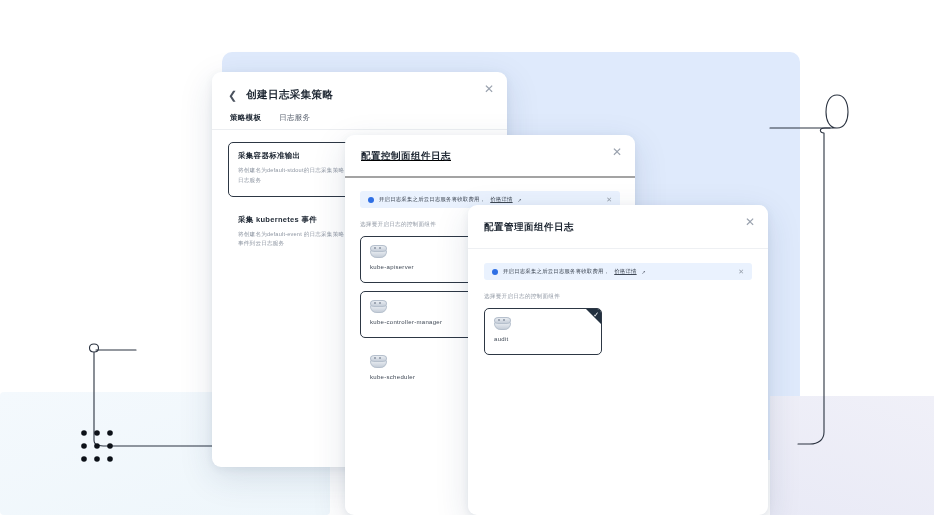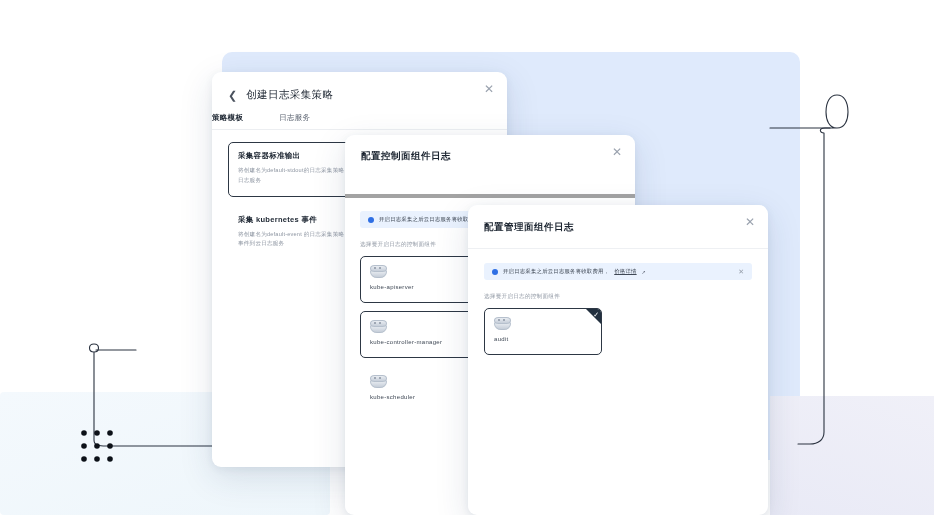--- a/index.html
+++ b/index.html
@@ -36,37 +36,37 @@
   .dlg-close {
     position:absolute; right:11px; top:10px; width:14px; height:14px;
     color:#9aa2ae; font-size:12px; line-height:14px; text-align:center;
     cursor:pointer; user-select:none;
   }
 
   
   #dlg-create { left:212px; top:72px; width:295px; height:395px; }
   .d1-head { padding:16px 18px 0 16px; display:flex; align-items:center; gap:9px; }
   .back-arrow { color:#4a525e; font-size:11px; line-height:1; cursor:pointer; }
-  .d1-title { font-size:10.5px; font-weight:400; color:#1b2430; letter-spacing:.4px; }
-  .d1-tabs { display:flex; gap:36px; padding:11px 16px 0 0; position:relative; }
+  .d1-title { font-size:10.5px; font-weight:700; color:#1b2430; letter-spacing:.4px; }
+  .d1-tabs { display:flex; gap:18px; padding:11px 16px 0 18px; position:relative; }
   .d1-tab { font-size:7.5px; color:#5a6270; letter-spacing:.3px; padding-bottom:6px; cursor:pointer; }
   .d1-tab.active { color:#1b2430; font-weight:700; border-bottom:1.6px solid #27313f; }
   .d1-tabline { position:absolute; left:0; right:0; bottom:0; height:1px; background:#eceef1; }
   .d1-body { padding:12px 16px 0 16px; }
   .tpl-card {
     border:1px solid #e3e6ea; border-radius:5px; padding:8px 9px 10px 9px;
     margin-bottom:9px; background:#fff;
   }
   .tpl-card.selected { border:1.3px solid #2d3744; }
   .tpl-card-title { font-size:7.5px; font-weight:700; color:#1b2430; letter-spacing:.3px; margin-bottom:5px; }
   .tpl-card-desc { font-size:5.6px; color:#8d95a1; line-height:1.75; letter-spacing:.2px; }
 
   
   #dlg-control { left:345px; top:135px; width:290px; height:380px; }
-  .d2-head { padding:15px 16px 31px 16px; border-bottom:4px solid #a3a3a3; }
+  .d2-head { padding:15px 16px 13px 16px; border-bottom:2px solid #a3a3a3;text-decoration:underline; }
   .d2-title { font-size:9.5px; font-weight:700; color:#1b2430; letter-spacing:.5px; }
   .d2-body { padding:13px 15px 0 15px; }
 
   .alert {
     display:flex; align-items:center; gap:5px;
     background:#eaf2fe; border-radius:3px;
     padding:5px 8px; position:relative;
   }
   .alert-dot { width:6px; height:6px; border-radius:50%; background:#2f6fe4; flex:0 0 6px; }
   .alert-text { font-size:5.4px; color:#3d4characters; }

